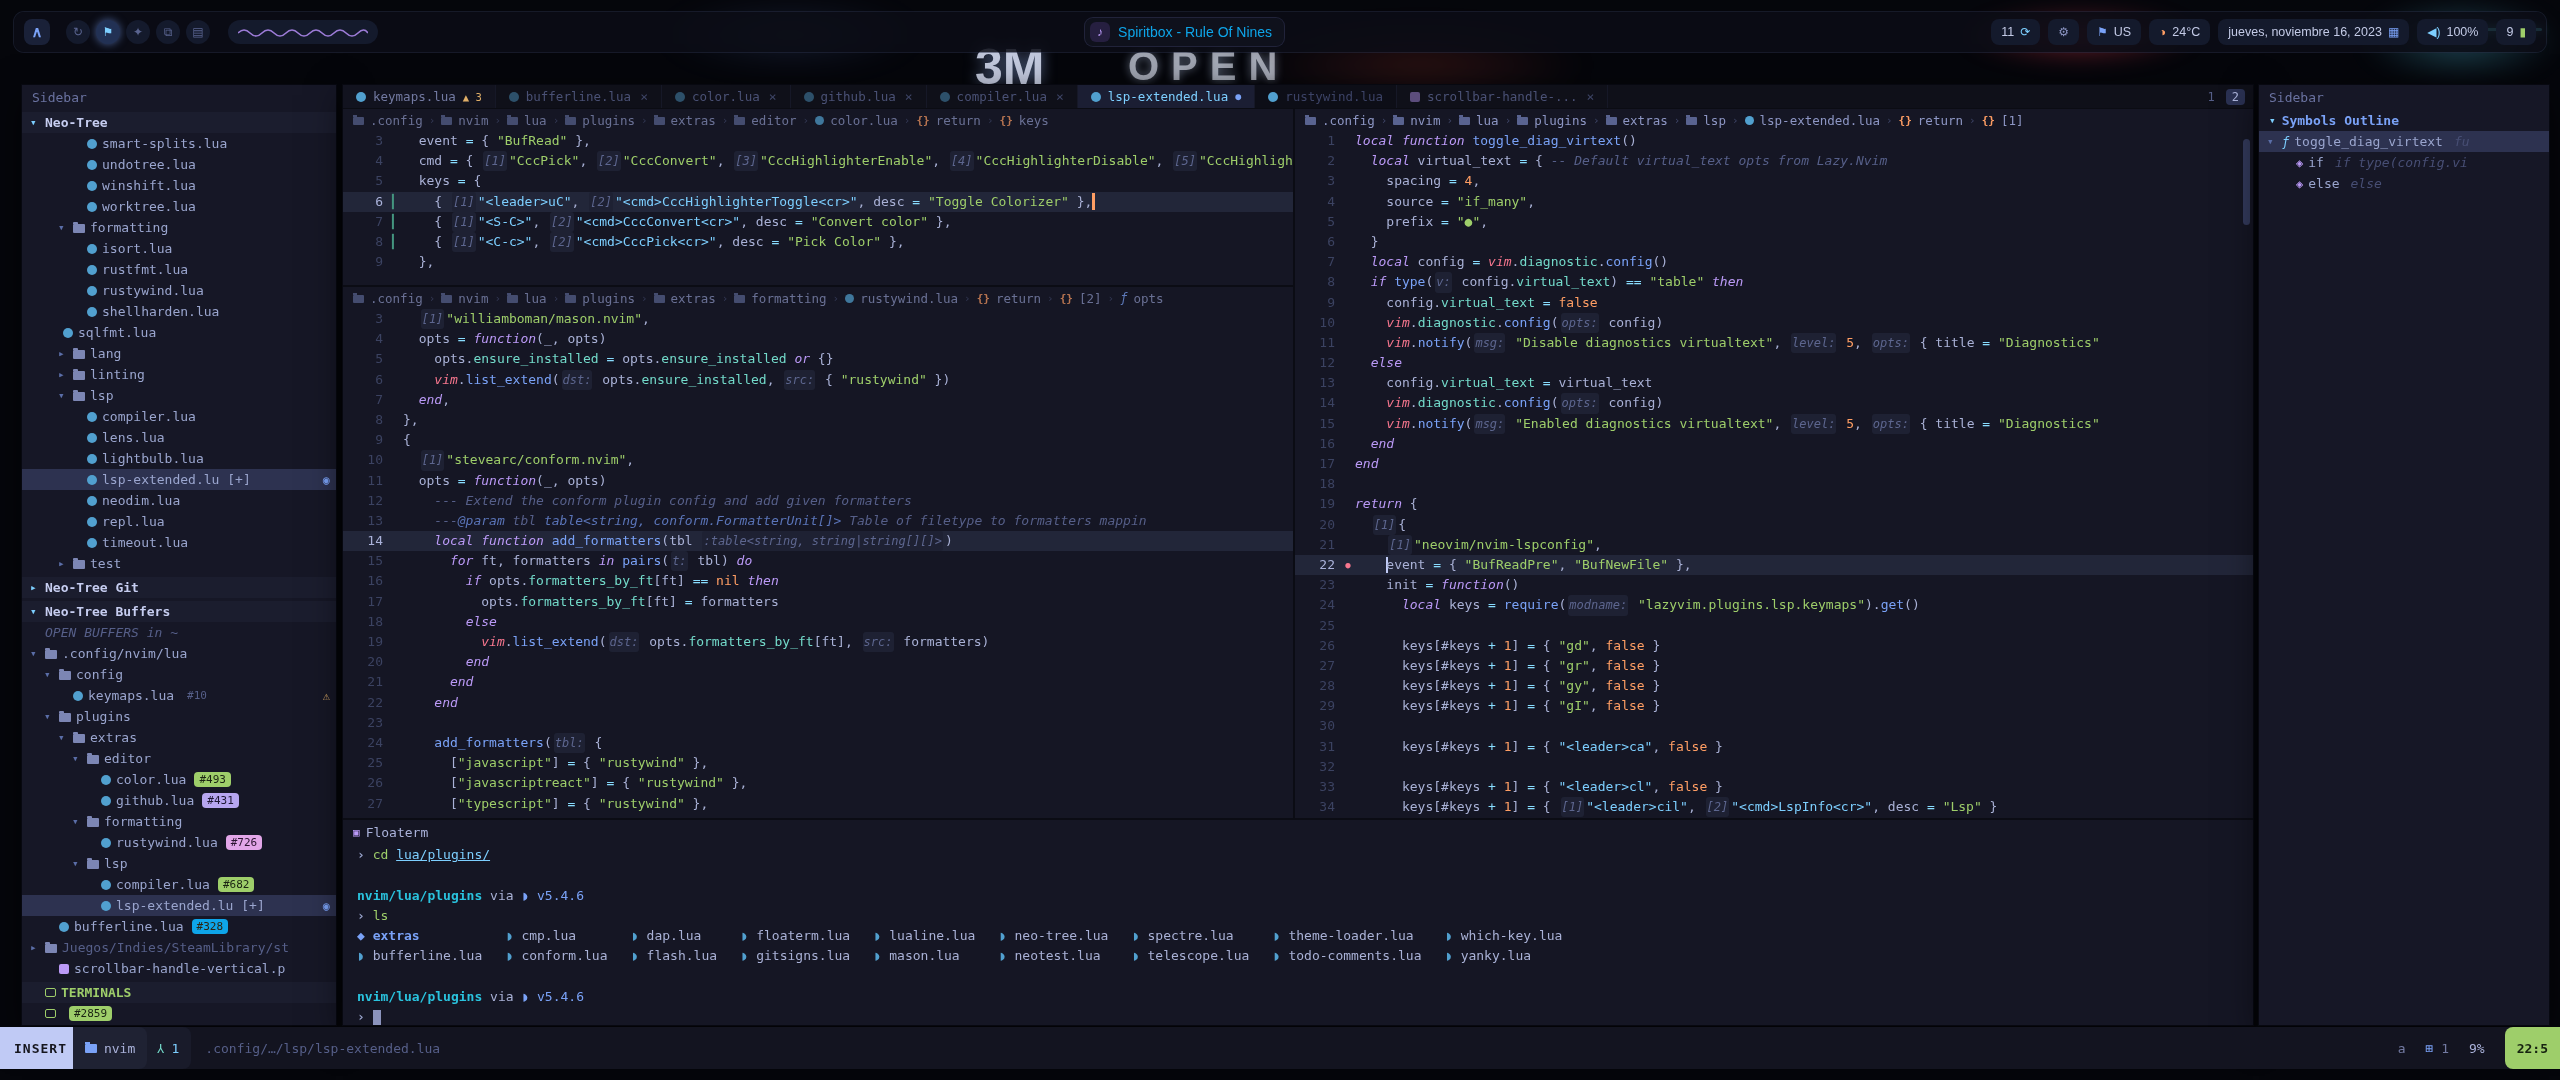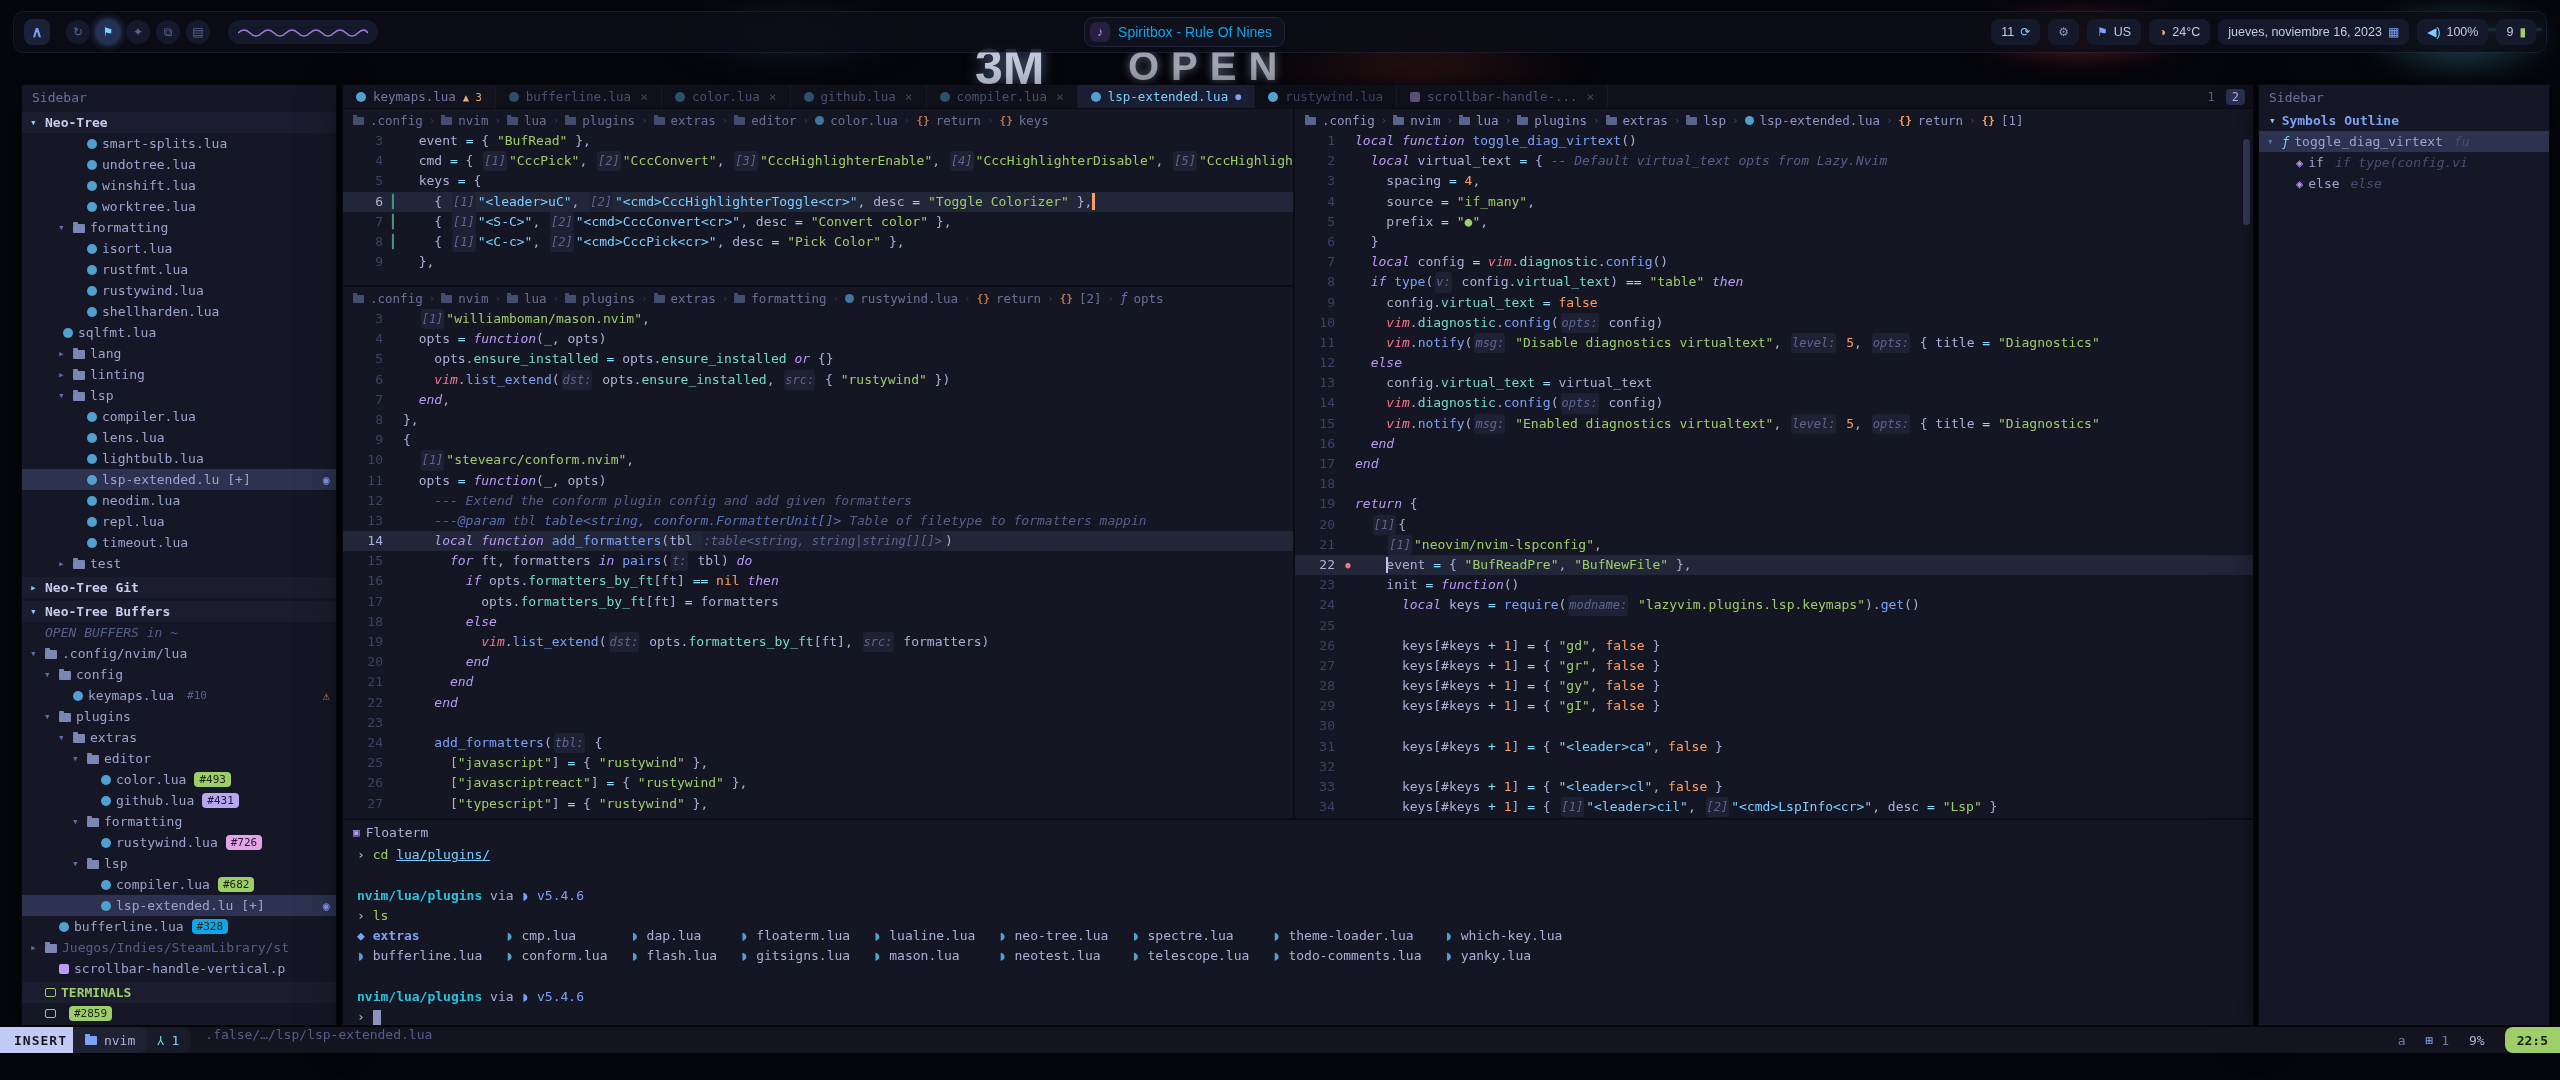--- a/index.html
+++ b/index.html
@@ -131,21 +131,21 @@
 .floaterm{height:207px;border-top:2px solid #0b0c14}
 .ft-ic{color:#bb9af7;font-size:11px}
 .ft-title{color:#aab2da}
 .tcode{padding:1px 0 0 14px;font-size:13px;line-height:20.3px;white-space:pre;overflow:hidden}
 .tcode .cl{height:20.3px}
 
 .otitle{height:22px;display:flex;align-items:center;gap:6px;padding:0 10px;font-size:13px}
 .otitle .chev{color:#7dcfff;font-size:11px}
 .otitle .olabel{color:#7aa2f7;font-weight:bold}
 
-#statusline{position:absolute;left:0;right:0;top:1027px;height:26px;z-index:4;background:#131420;display:flex;font-size:13px;color:#7b83ad}
+#statusline{position:absolute;left:0;right:0;top:1027px;height:42px;z-index:4;background:#131420;display:flex;align-items:center;font-size:13px;color:#7b83ad}
 .mode{background:#c0caf5;color:#16161e;font-weight:bold;padding:0 14px;height:100%;display:flex;align-items:center;border-radius:0 8px 8px 0;letter-spacing:1px}
 .seg{background:#1f2233;height:100%;display:flex;align-items:center;gap:7px;padding:0 12px;border-radius:0 8px 8px 0;margin-left:-8px}
 .seg.app{color:#aab2da;z-index:2}
 .seg.br{background:#191b2a;color:#7dcfff;z-index:1;padding-left:18px}
 .fold-ic{width:12px;height:9px;background:#7aa2f7;border-radius:1px;position:relative;display:inline-block}
 .fold-ic::before{content:"";position:absolute;top:-2px;left:0;width:5px;height:2px;background:#7aa2f7}
 .branch-ic{display:inline-block;transform:rotate(180deg);color:#73daca;font-size:12px}
 .spath{color:#565f89;margin-left:14px}
 .sright{margin-left:auto;display:flex;align-items:center;gap:20px;height:100%}
 .sreg{color:#737aa2}
@@ -645,20 +645,20 @@
 <footer id="statusline">
   <div class="mode">INSERT</div>
   <div class="seg app">
     <span class="fold-ic"></span>
     <span>nvim</span>
   </div>
   <div class="seg br">
     <span class="branch-ic">Y</span>
     <span>1</span>
   </div>
-  <span class="spath">.false/…/lsp/lsp-extended.lua</span>
+  <span class="spath">.config/…/lsp/lsp-extended.lua</span>
   <div class="sright">
     <span class="sreg">a</span>
     <span class="swin"><span class="win-ic">⊞</span> <span>1</span></span>
     <span class="spct">9%</span>
     <span class="spos">22:5</span>
   </div>
 </footer>
 
 </body></html>

